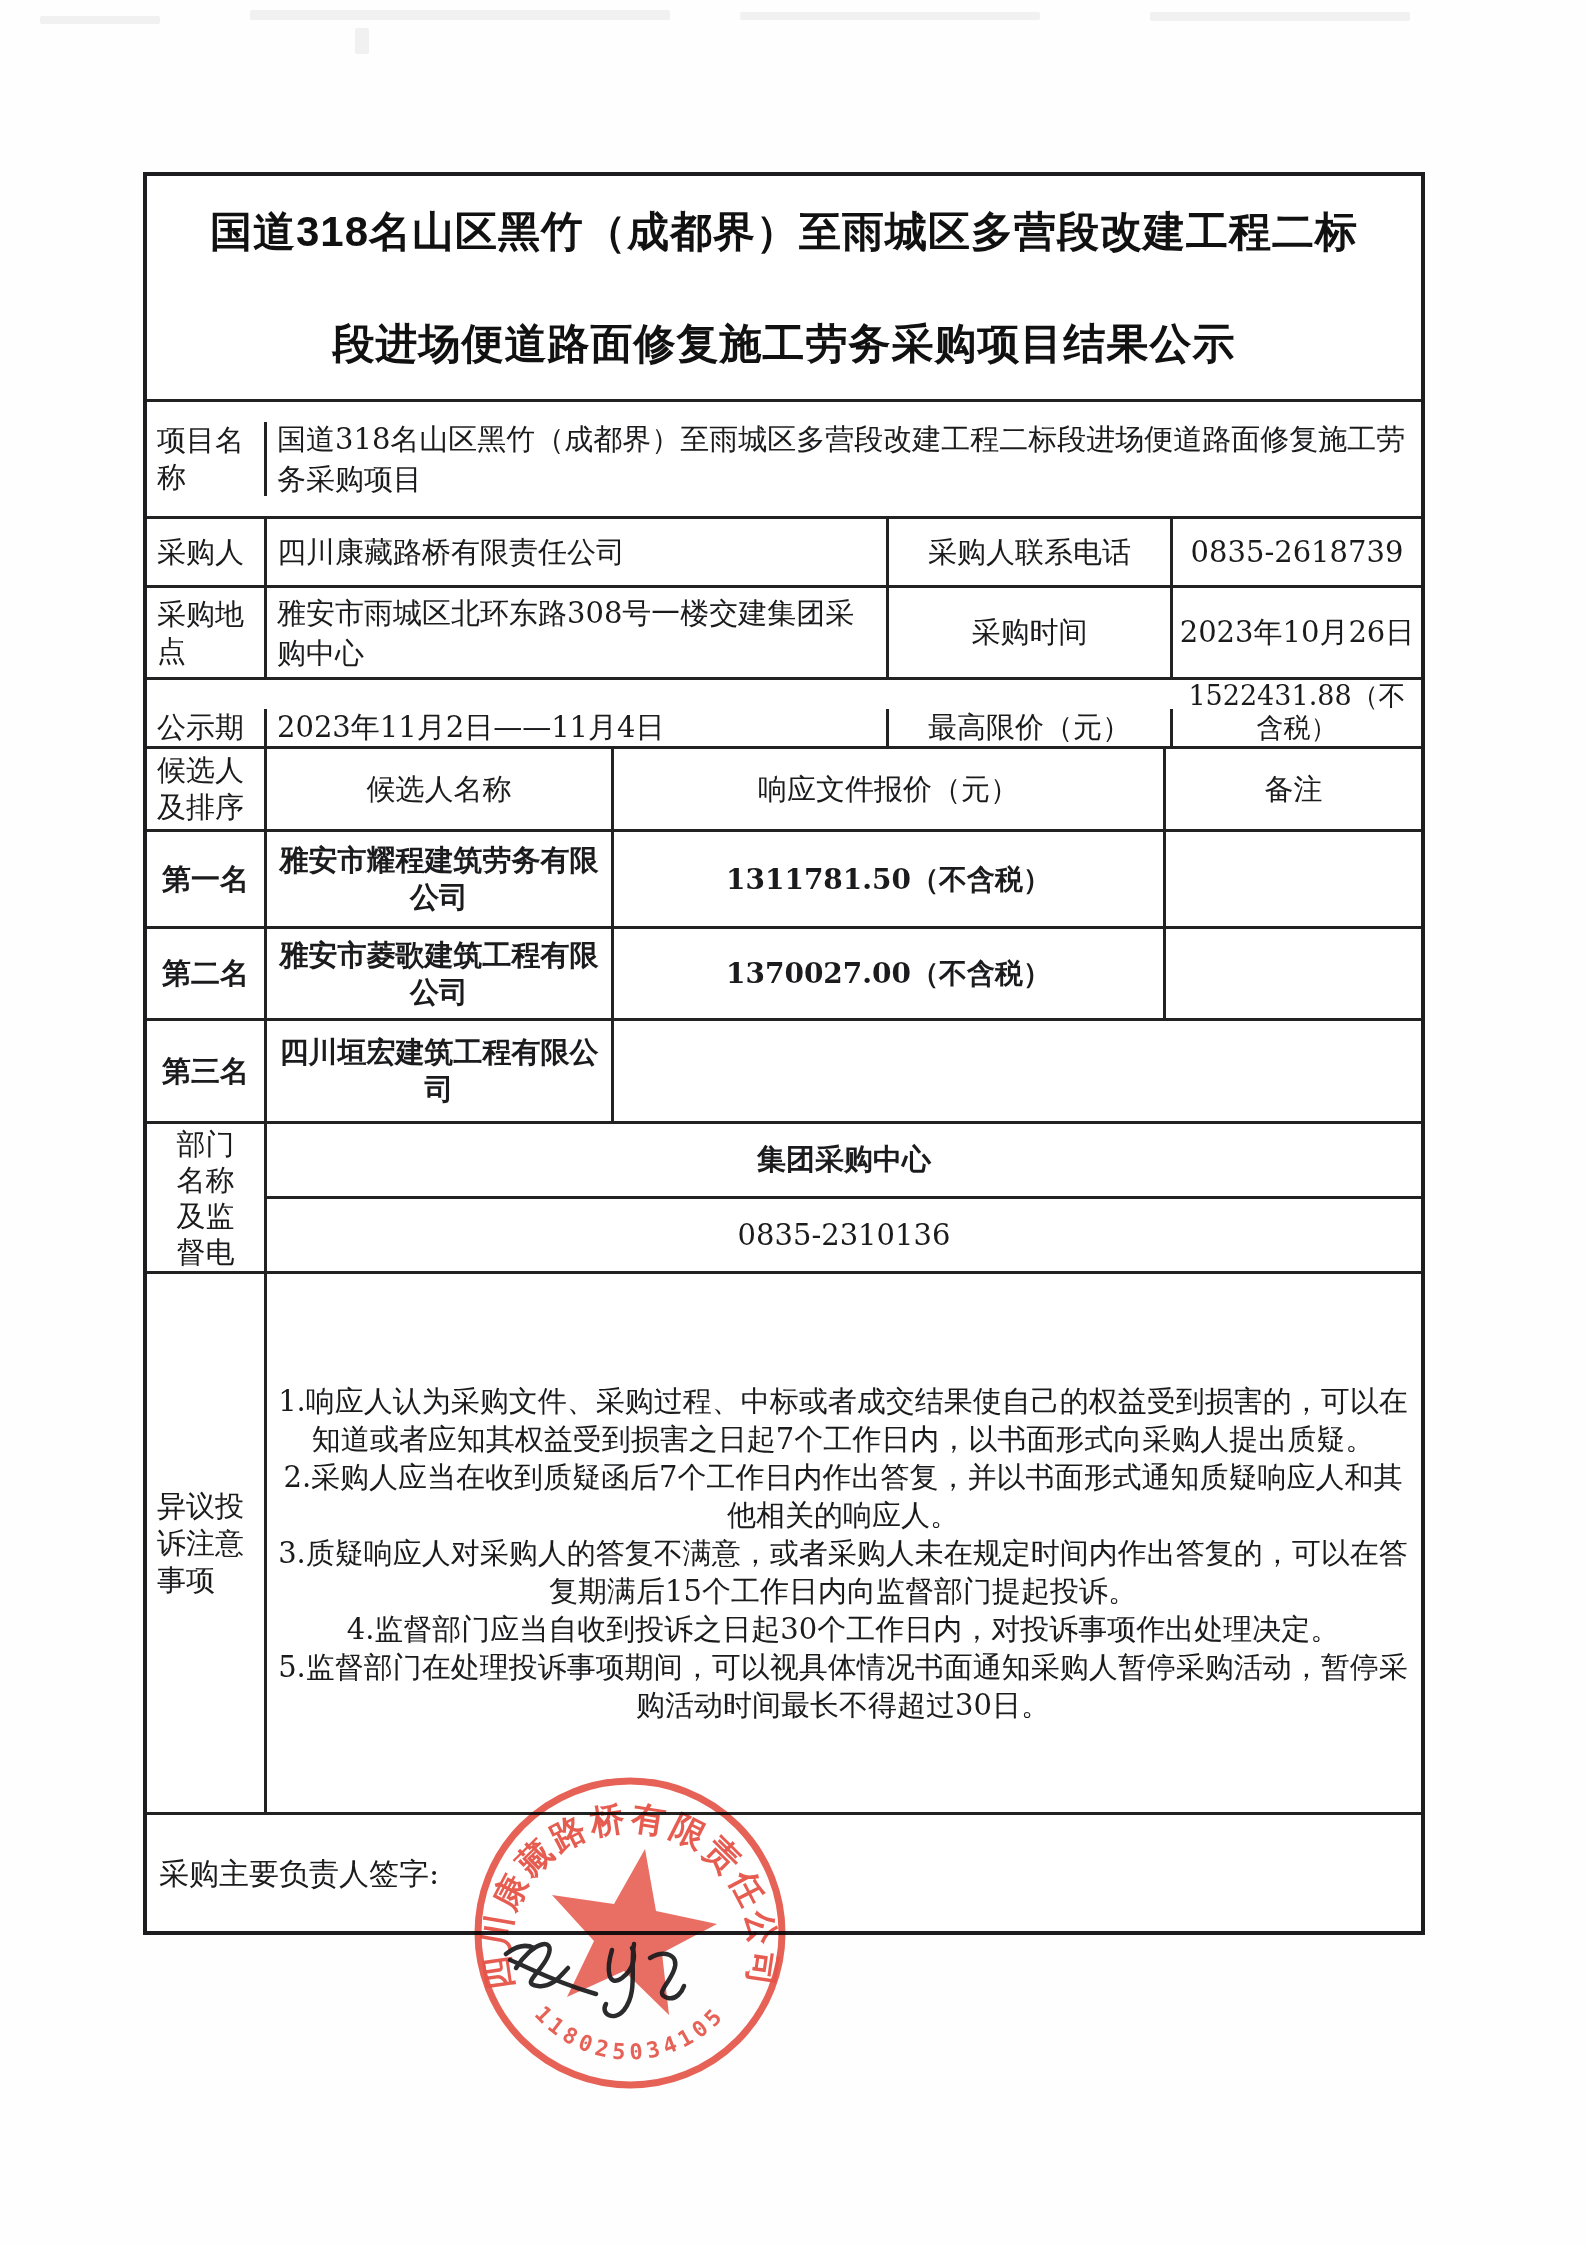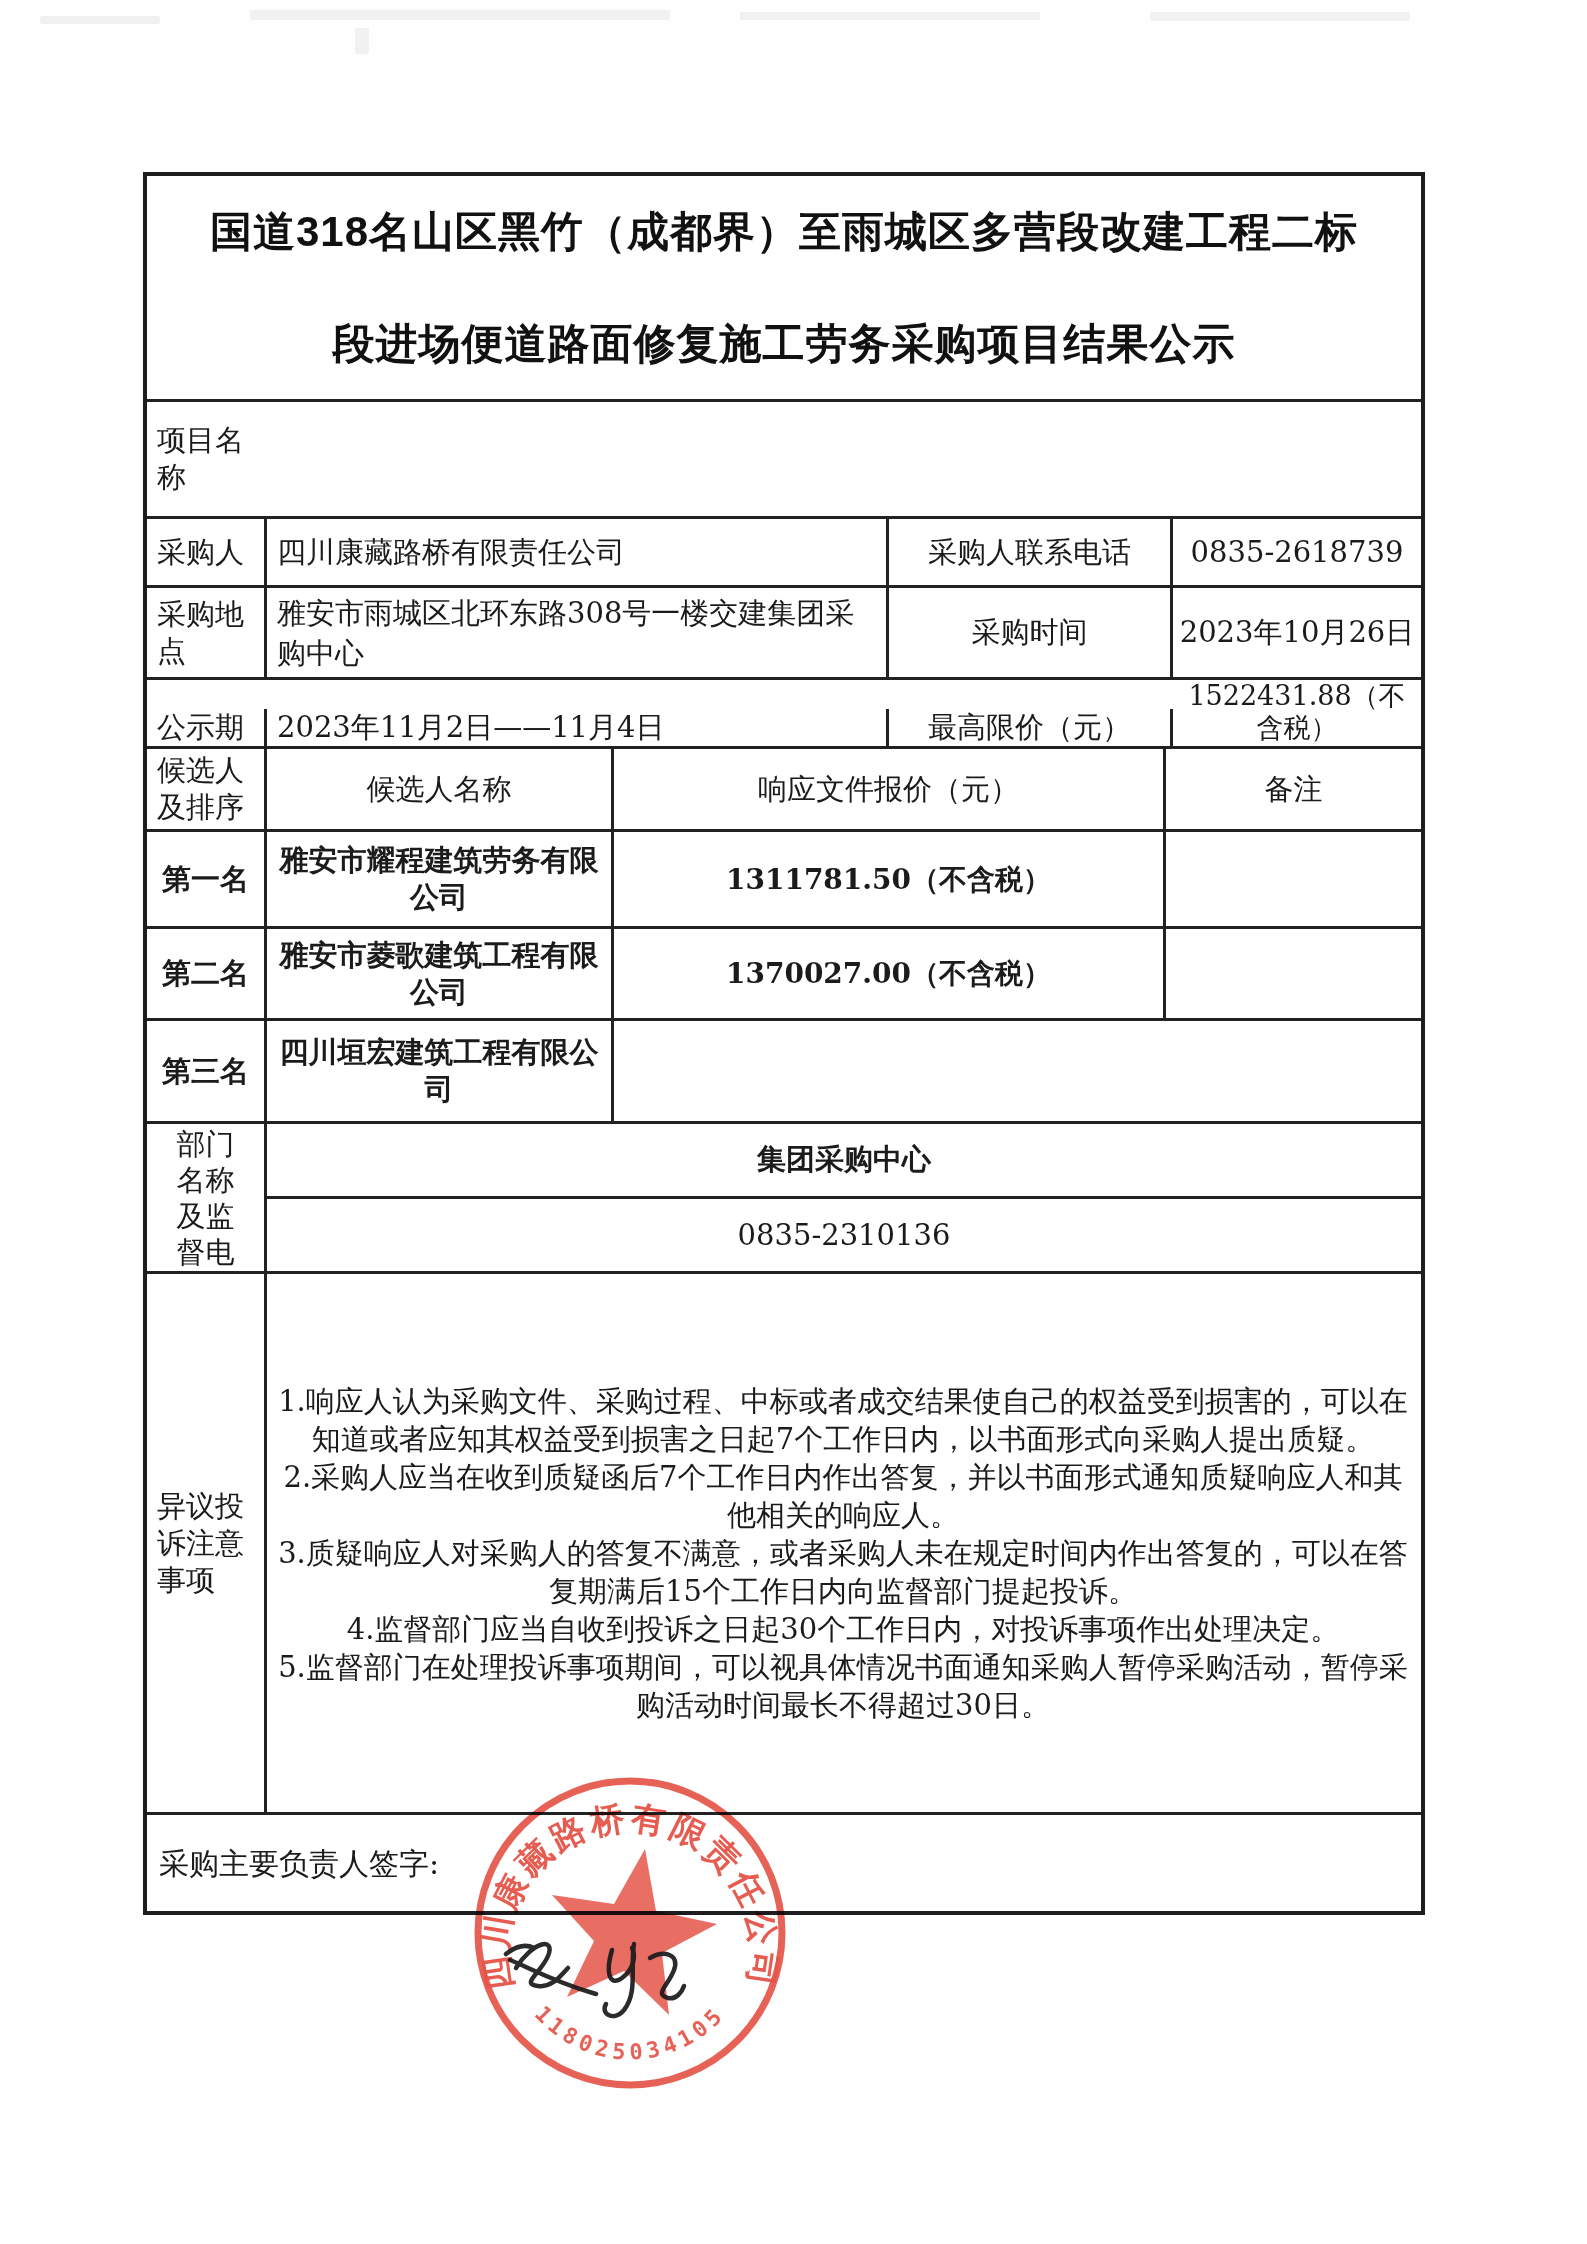--- a/index.html
+++ b/index.html
@@ -31,21 +31,21 @@
   .c-v2{flex:1;}
   .c-name{width:347px;flex:none;}
   .c-price{width:552px;flex:none;}
   .c-remark{flex:1;}
   .bold{font-weight:700;}
   .semibold{font-weight:600;}
   
   .r-title{height:223px;border-bottom:3px solid #222;display:flex;flex-direction:column;justify-content:center;align-items:center;gap:48px;}
   .r-a{height:117px;align-items:center;} .r-b{height:69px;} .r-c{height:92px;} .r-d{height:69px;align-items:flex-end;}
   .r-e{height:83px;} .r-f{height:97px;} .r-g{height:92px;} .r-h{height:103px;}
-  .r-i{height:102px;} .r-j{height:150px;} .r-k{height:541px;} .r-l{height:96px;}
+  .r-i{height:102px;} .r-j{height:150px;} .r-k{height:541px;} .r-l{height:116px;}
   .title-line{
     font-family:"Liberation Sans","DejaVu Sans",sans-serif;
     font-size:42px;font-weight:800;letter-spacing:1px;line-height:64px;color:#111;
   }
   .lbl-clip{align-items:flex-start;padding-top:2px;line-height:37px;}
   .v-small{font-size:27px;line-height:32px;padding:2px 8px;}
   
   .stack{flex:1;display:flex;flex-direction:column;}
   .stack .sub{
     flex:1;display:flex;align-items:center;justify-content:center;
@@ -76,20 +76,21 @@
 
 <div class="doc-table">
 
   <div class="r-title">
     <div class="title-line">国道318名山区黑竹（成都界）至雨城区多营段改建工程二标</div>
     <div class="title-line">段进场便道路面修复施工劳务采购项目结果公示</div>
   </div>
 
   <div class="row r-a">
     <div class="cell c-label left">项目名称</div>
+    <div class="cell left" style="flex:1;line-height:40px;">国道318名山区黑竹（成都界）至雨城区多营段改建工程二标段进场便道路面修复施工劳务采购项目</div>
   </div>
 
   <div class="row r-b">
     <div class="cell c-label left">采购人</div>
     <div class="cell c-v1 left">四川康藏路桥有限责任公司</div>
     <div class="cell c-l2">采购人联系电话</div>
     <div class="cell c-v2">0835-2618739</div>
   </div>
 
   <div class="row r-c">

